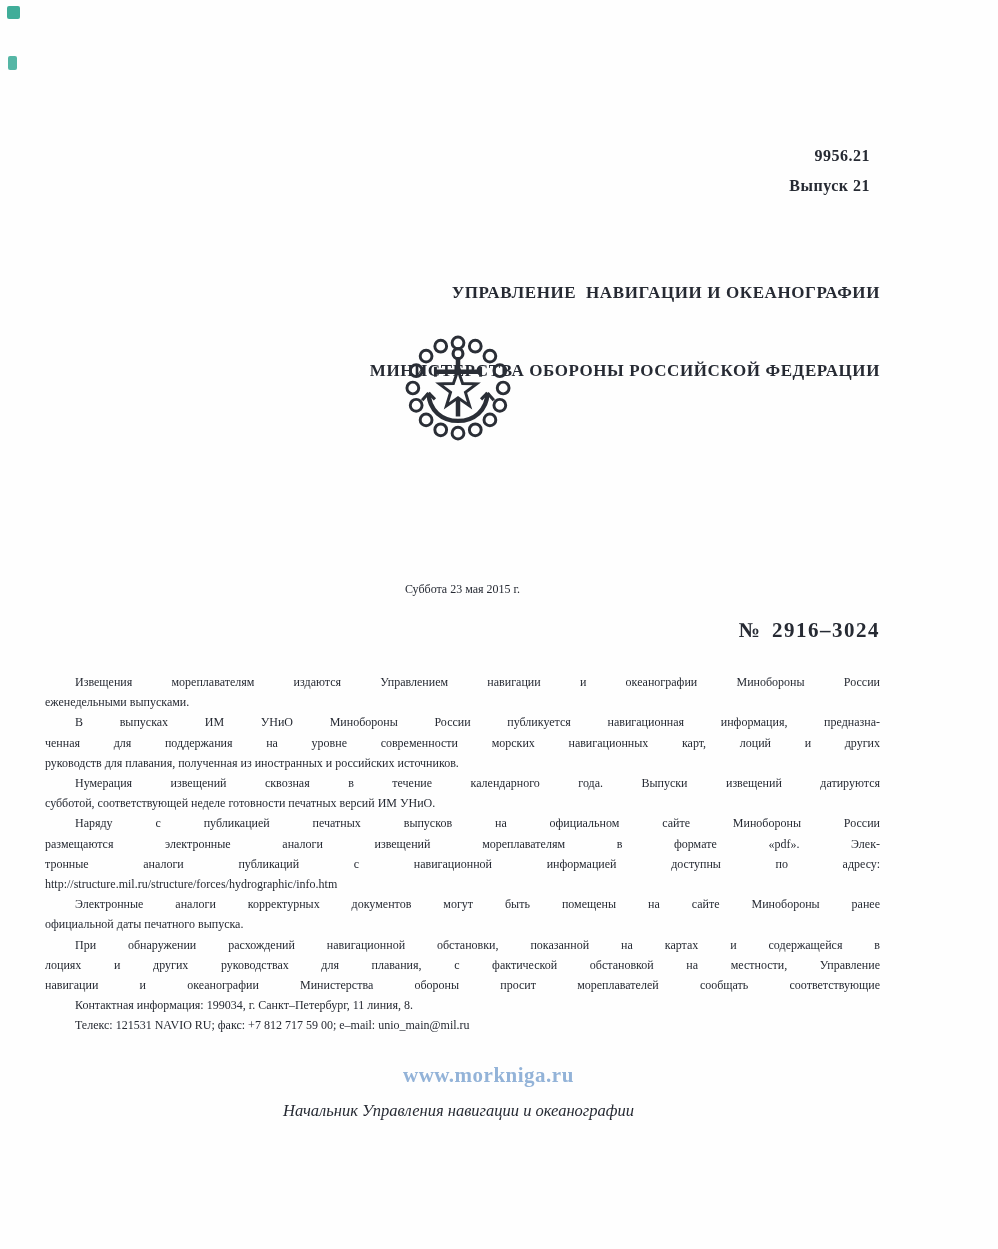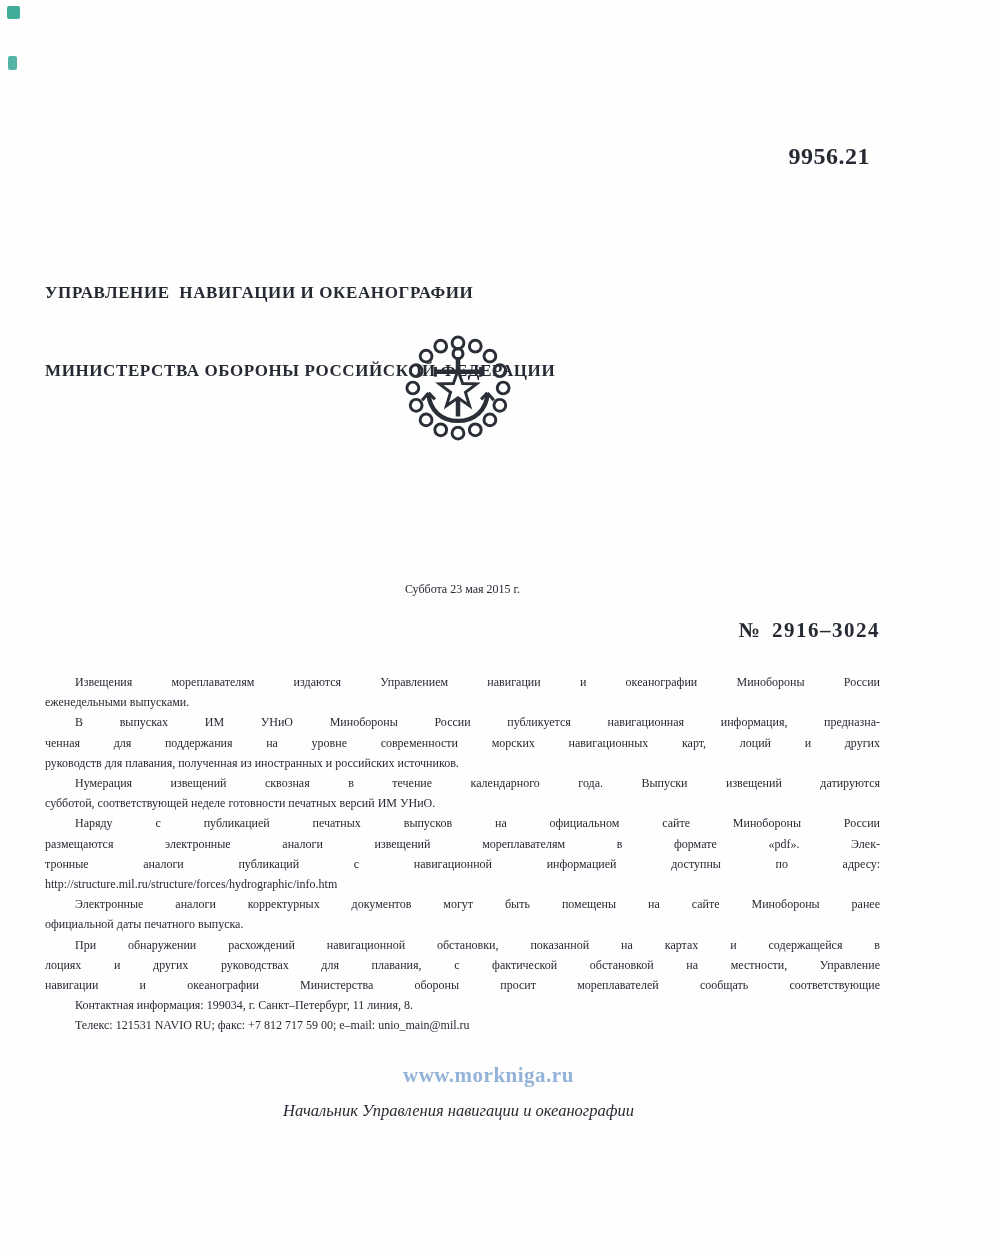--- a/index.html
+++ b/index.html
@@ -5,24 +5,24 @@
   html,body{margin:0;padding:0;background:#ffffff;}
   .page{position:relative;width:998px;height:1249px;background:#fefefe;overflow:hidden;
         font-family:"Liberation Serif","DejaVu Serif",serif;color:#262a33;}
   .print{position:absolute;left:0;top:0;width:100%;height:100%;filter:blur(0.3px);}
   
   .mark{position:absolute;background:#2ba48e;border-radius:2px;opacity:.9;}
   .mark1{left:7px;top:6px;width:13px;height:13px;}
   .mark2{left:8px;top:56px;width:9px;height:14px;opacity:.8;}
   
   .numblock{position:absolute;left:45px;top:141px;width:835px;text-align:right;
-            padding-right:0;font-weight:bold;font-size:24px;line-height:30px;letter-spacing:.5px;}
+            padding-right:0;font-weight:bold;font-size:16px;line-height:30px;letter-spacing:.5px;}
   .numblock div{padding-right:10px;}
   
-  .org{position:absolute;left:45px;top:228px;width:835px;text-align:left;font-weight:bold;
+  .org{position:absolute;left:45px;top:228px;width:835px;text-align:right;font-weight:bold;
        font-size:17px;line-height:26px;letter-spacing:.6px;white-space:pre-wrap;}
   
   .emblem{position:absolute;left:404px;top:333px;width:108px;height:110px;}
   
   .title{position:absolute;left:45px;top:498px;width:835px;text-align:center;font-weight:bold;
          font-size:40px;letter-spacing:2px;word-spacing:18px;white-space:pre-wrap;}
   .date{position:absolute;left:45px;top:582px;width:835px;text-align:center;font-size:12px;}
   .issueno{position:absolute;left:45px;top:618px;width:835px;text-align:right;font-weight:bold;
            font-size:21px;letter-spacing:1.5px;word-spacing:4px;}
   
@@ -43,20 +43,21 @@
 
 <div class="page">
 
   <div class="mark mark1"></div>
   <div class="mark mark2"></div>
 
   <div class="print">
 
     <div class="numblock">
       <div>9956.21</div>
+      <div>Выпуск 21</div>
     </div>
 
     <div class="org">
       <div>УПРАВЛЕНИЕ  НАВИГАЦИИ И ОКЕАНОГРАФИИ</div>
       <div>МИНИСТЕРСТВА ОБОРОНЫ РОССИЙСКОЙ ФЕДЕРАЦИИ</div>
     </div>
 
     <svg class="emblem" viewBox="0 0 110 110" xmlns="http://www.w3.org/2000/svg">
       <g stroke="#2a2e36" fill="none">
         <g stroke-width="3">

